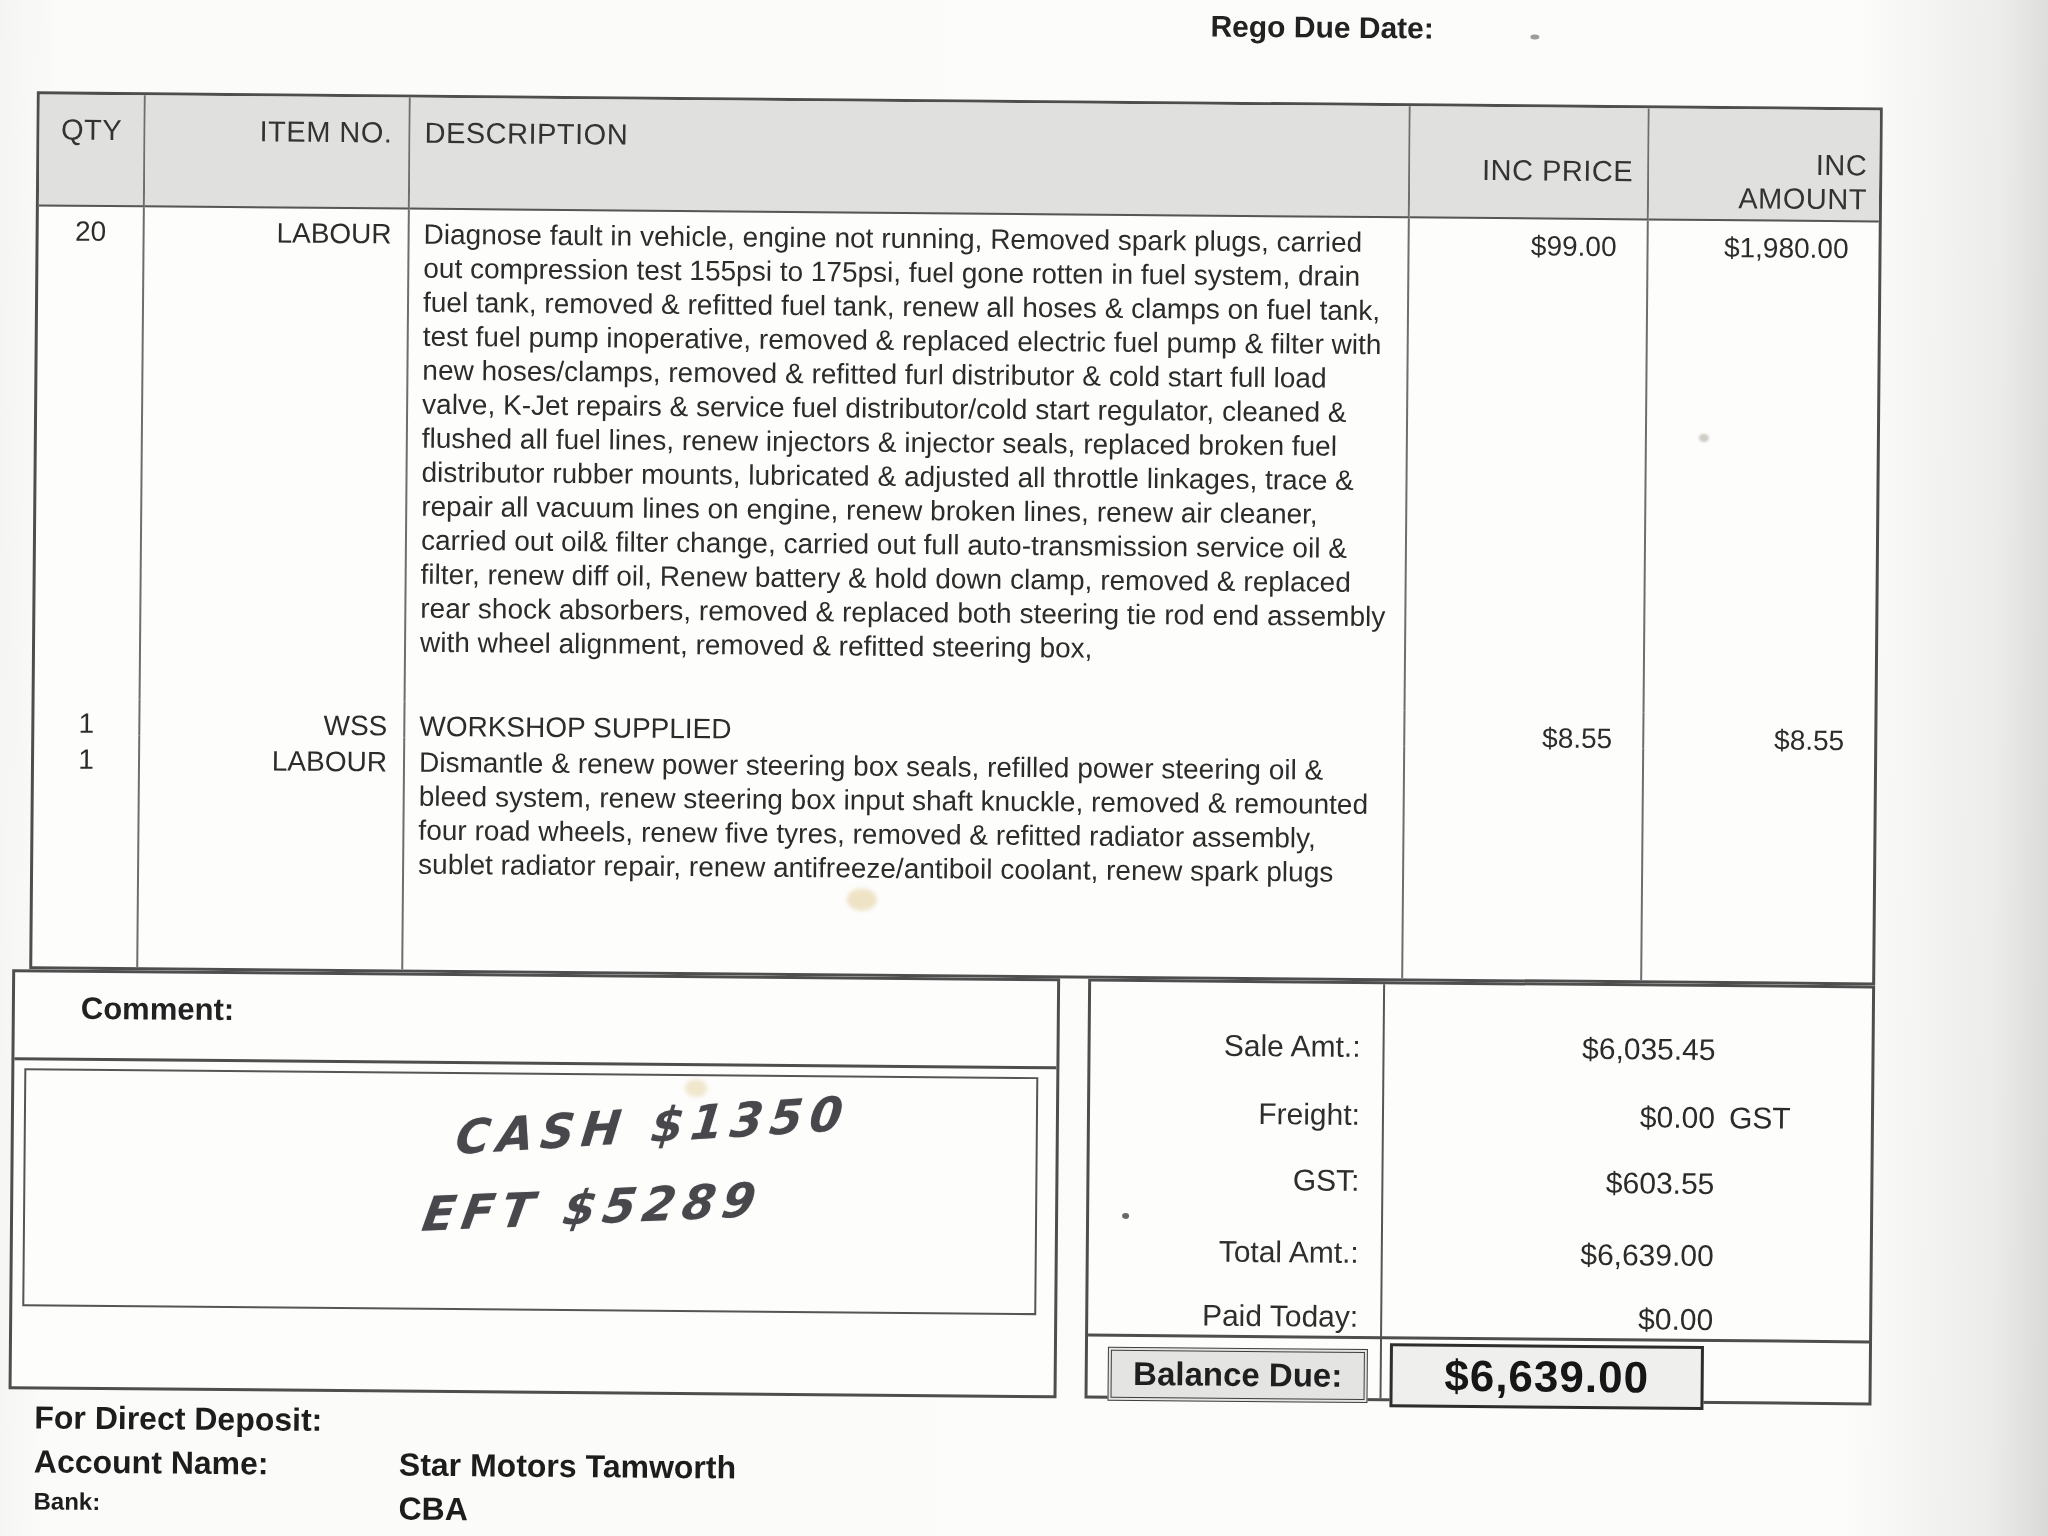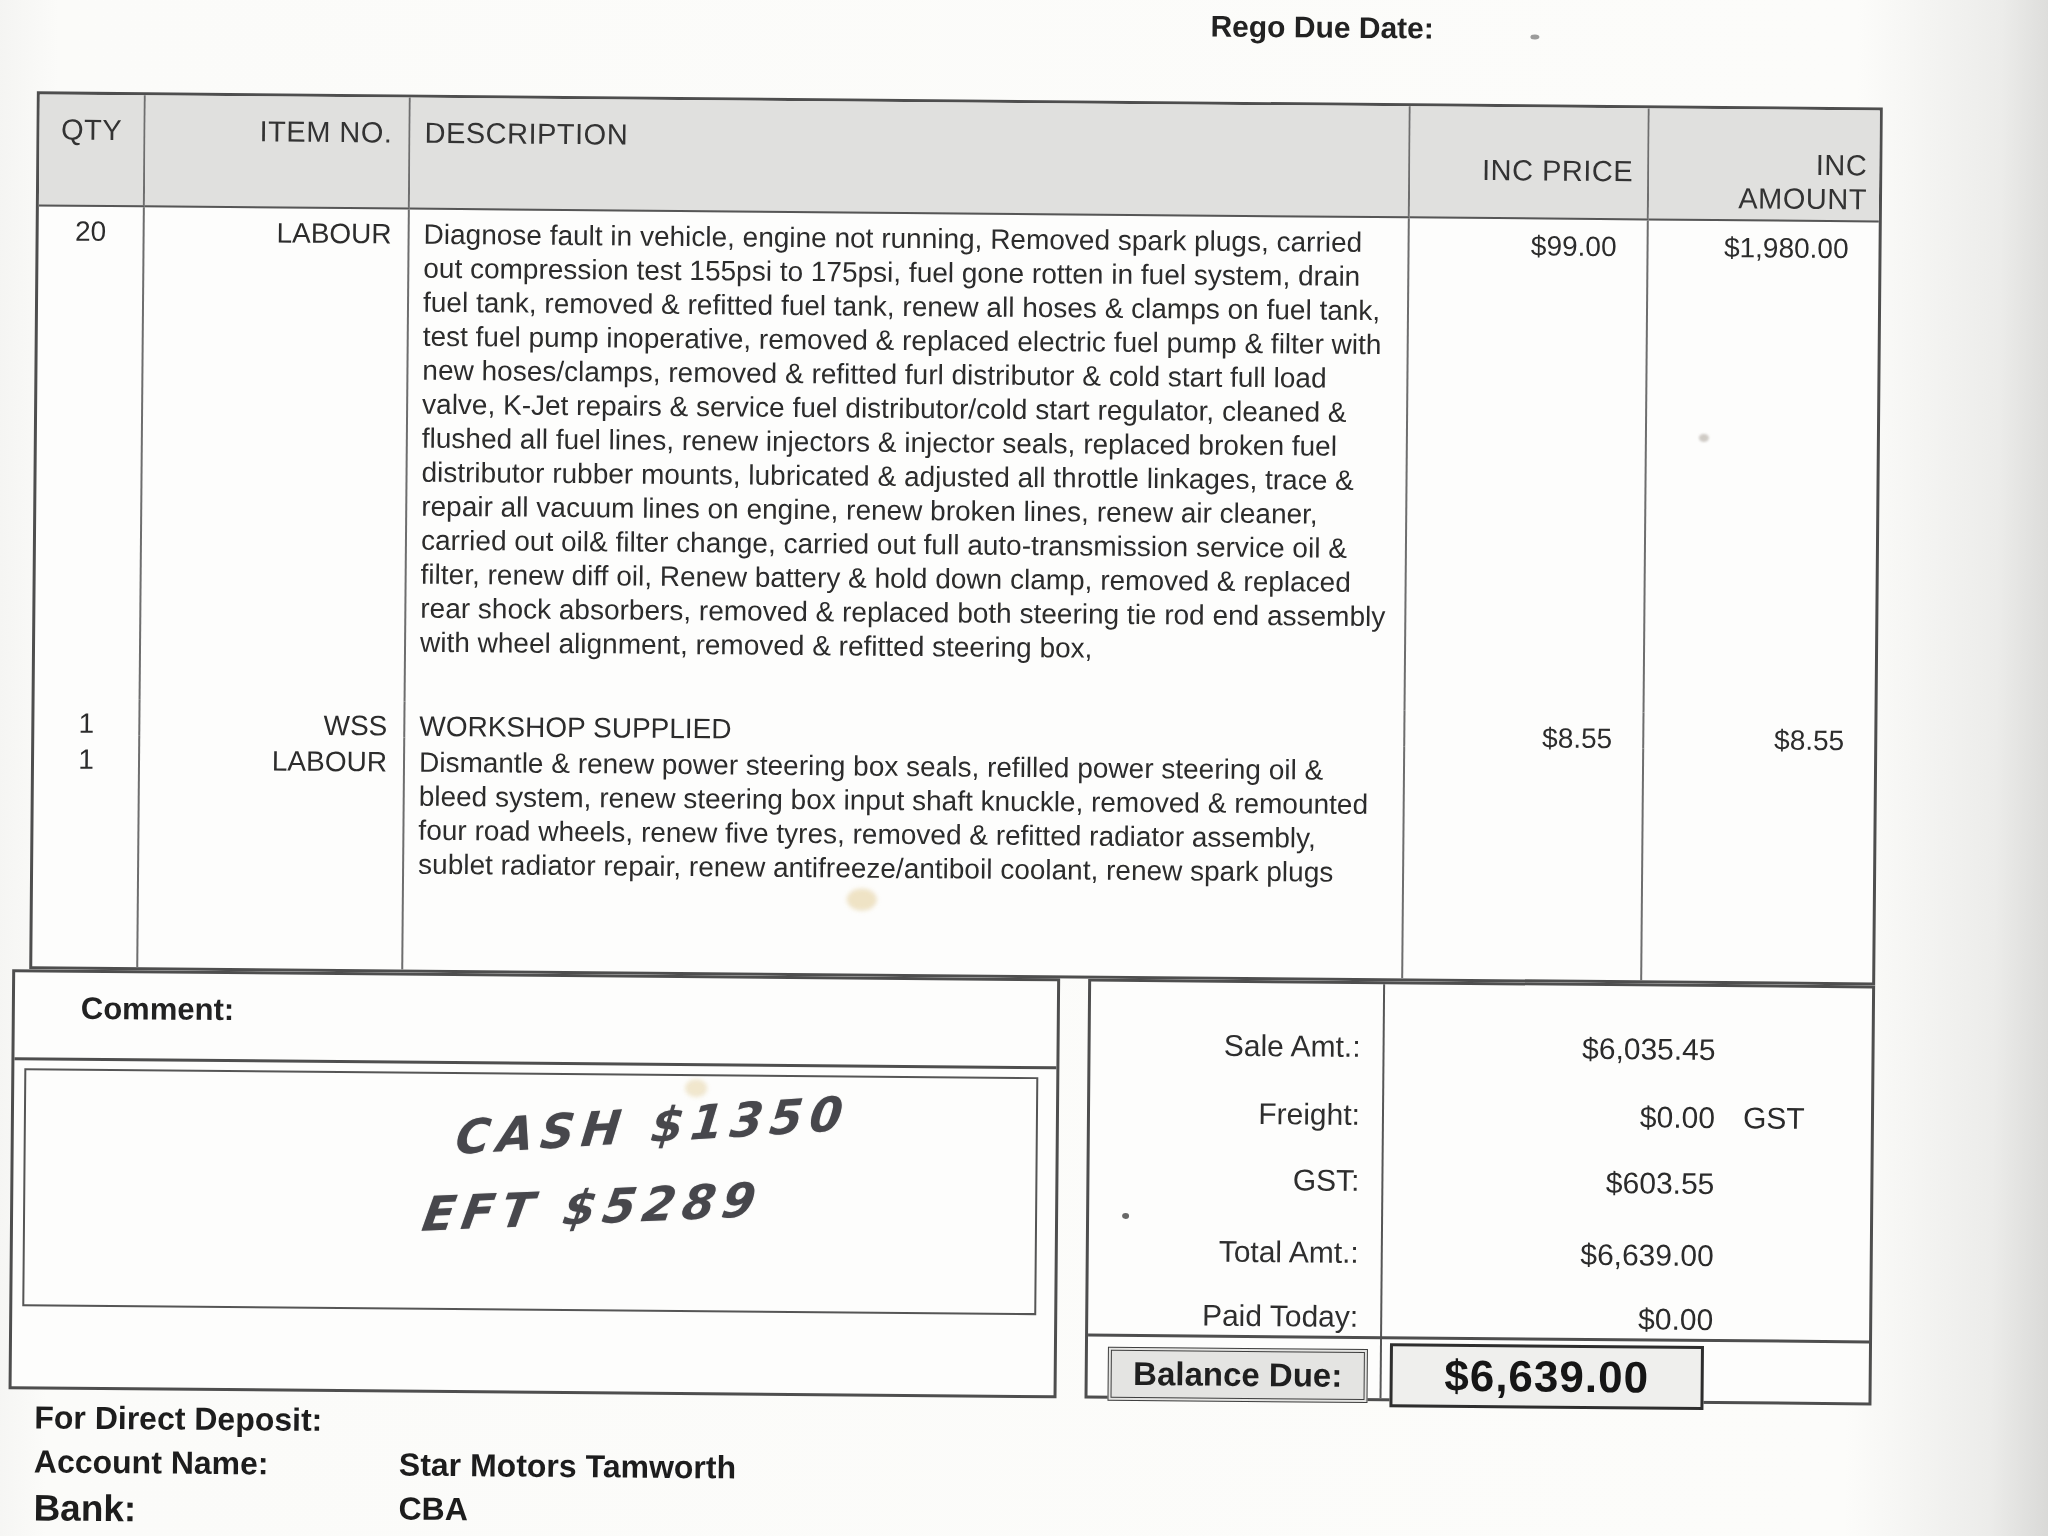--- a/index.html
+++ b/index.html
@@ -82,21 +82,21 @@
   
   .totals-panel {
     left:1090px; top:978px; width:787px; height:420px;
     border:3px solid #4e4e4e; box-sizing:border-box; background:#fdfdfc;
   }
   .totals-divider { position:absolute; left:292px; top:0; bottom:0; width:2px; background:#565656; }
   .totals-rows { position:absolute; left:0; top:0; right:0; }
   .t-row { display:flex; align-items:flex-start; height:36px; font-size:30px; color:#2b2b2b; }
   .t-row .t-label { width:270px; text-align:right; color:#2e2e2e; }
   .t-row .t-value { width:355px; display:flex; justify-content:flex-end; }
-  .t-row .t-suffix { margin-left:28px; }
+  .t-row .t-suffix { margin-left:14px; }
   .t-sale   { margin-top:46px; }
   .t-freight{ margin-top:32px; }
   .t-gst    { margin-top:30px; }
   .t-total  { margin-top:36px; }
   .t-paid   { margin-top:28px; }
 
   .balance-row {
     position:absolute; left:0; right:0; top:352px; bottom:0;
     border-top:3px solid #4e4e4e; box-sizing:border-box;
   }
@@ -110,21 +110,21 @@
     position:absolute; left:302px; top:4px; width:308px; height:58px;
     border:3px solid #2e2e2e; background:#efefed;
     display:flex; align-items:center; justify-content:center;
     font-size:44px; font-weight:bold; color:#161616; letter-spacing:1px;
   }
 
   
   .footer-dd   { left:40px; top:1408px; font-size:32px; font-weight:bold; color:#1d1d1d; }
   .footer-an-l { left:40px; top:1452px; font-size:32px; font-weight:bold; color:#1d1d1d; }
   .footer-an-v { left:405px; top:1452px; font-size:32px; font-weight:bold; color:#1d1d1d; }
-  .footer-bk-l { left:40px; top:1496px; font-size:37px; font-weight:bold; color:#1d1d1d; }
+  .footer-bk-l { left:40px; top:1496px; font-size:24px; font-weight:bold; color:#1d1d1d; }
   .footer-bk-v { left:405px; top:1496px; font-size:32px; font-weight:bold; color:#1d1d1d;text-align:right; }
 
   
   .stain { position:absolute; border-radius:50%; pointer-events:none; }
   .stain1 { left:848px; top:890px; width:30px; height:22px; background:rgba(205,165,70,0.30); filter:blur(2px); }
   .stain2 { left:688px; top:1082px; width:22px; height:18px; background:rgba(205,165,70,0.26); filter:blur(2px); }
   .stain3 { left:1696px; top:428px; width:10px; height:8px; background:rgba(120,110,95,0.35); filter:blur(1px); }
   .speck1 { left:1126px; top:1212px; width:7px; height:6px; background:rgba(40,40,40,0.7); }
   .speck2 { left:1524px; top:30px; width:9px; height:5px; background:rgba(60,60,60,0.5); }
 </style>

